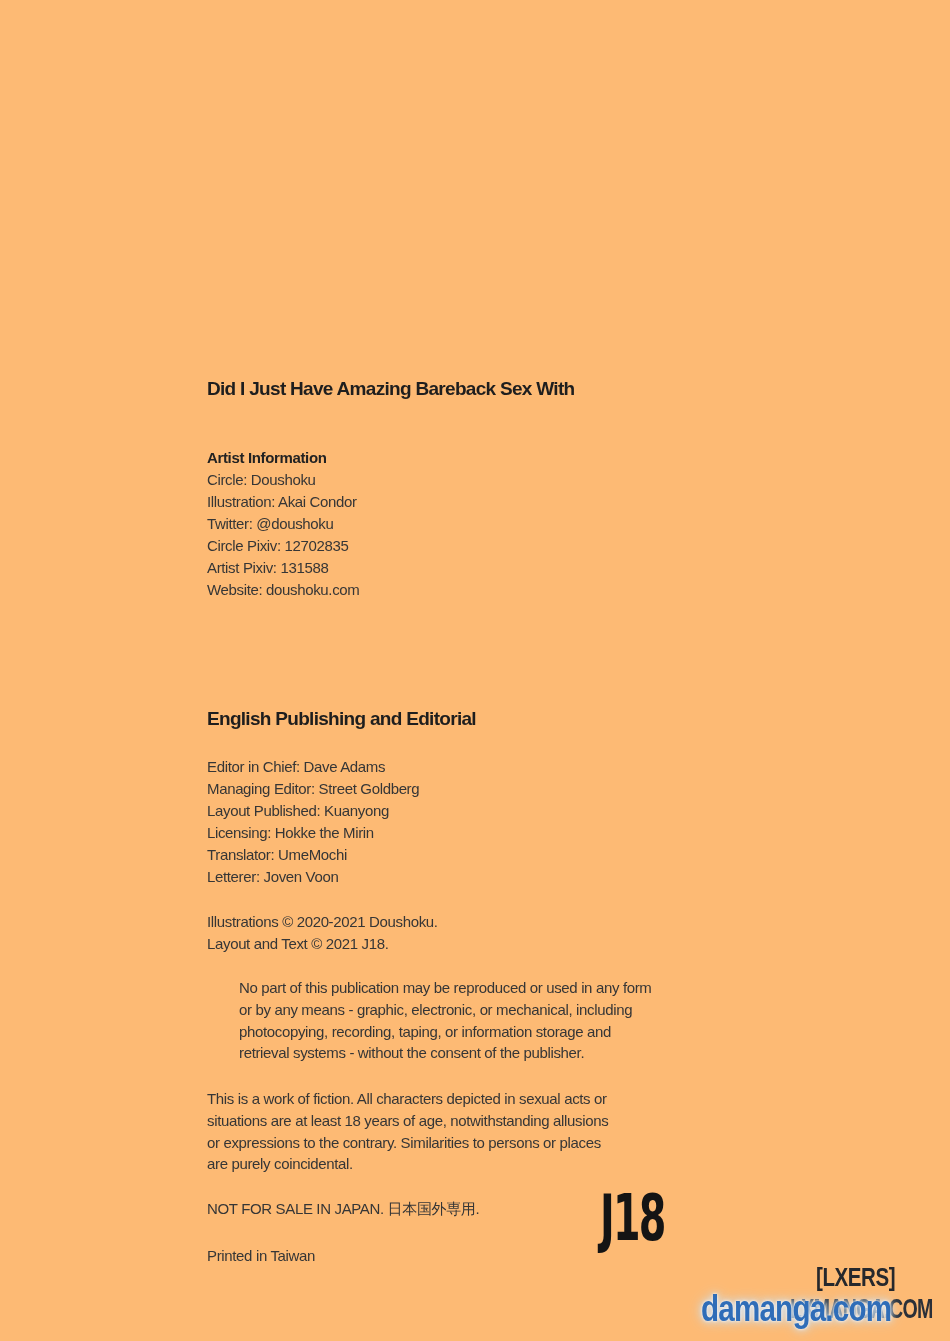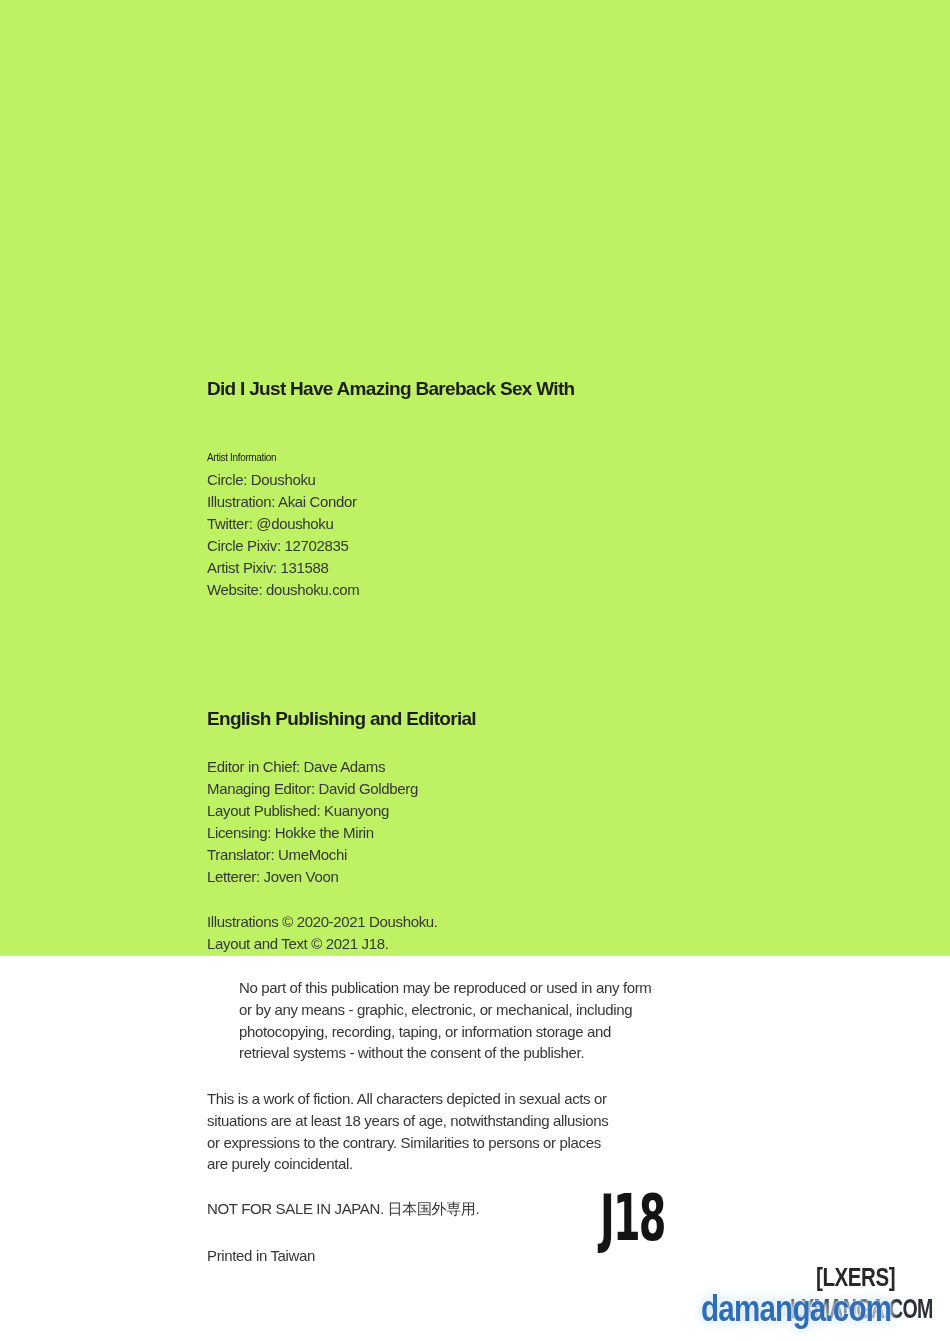--- a/index.html
+++ b/index.html
@@ -4,35 +4,35 @@
 <style>
   html, body { margin: 0; padding: 0; }
   body {
     width: 950px; height: 1341px;
     background: #ffffff;
     font-family: "Liberation Sans", sans-serif;
     overflow: hidden;
   }
   .page {
     position: relative;
-    width: 950px; height: 956px;
-    background: #bef264;
+    width: 950px; height: 1341px;
+    background: #fdba74;
   }
   .abs { position: absolute; left: 207px; }
   .body-text {
     font-size: 15px;
     line-height: 22px;
     color: #363636;
     letter-spacing: -0.35px;
     white-space: nowrap;
   }
   .bold-heading {
-    font-size: 10px;
+    font-size: 15px;
     line-height: 22px;
-    font-weight: normal;
+    font-weight: bold;
     color: #222222;
     letter-spacing: -0.35px;
     white-space: nowrap;
   }
   .big-heading {
     font-size: 19px;
     line-height: 23px;
     font-weight: bold;
     color: #1e1e1e;
     letter-spacing: -0.7px;
@@ -93,21 +93,21 @@
     <div>Twitter: @doushoku</div>
     <div>Circle Pixiv: 12702835</div>
     <div>Artist Pixiv: 131588</div>
     <div>Website: doushoku.com</div>
   </div>
 
 
   <div class="abs big-heading" style="top: 707px;">English Publishing and Editorial</div>
   <div class="abs body-text" style="top: 756px;">
     <div>Editor in Chief: Dave Adams</div>
-    <div>Managing Editor: David Goldberg</div>
+    <div>Managing Editor: Street Goldberg</div>
     <div>Layout Published: Kuanyong</div>
     <div>Licensing: Hokke the Mirin</div>
     <div>Translator: UmeMochi</div>
     <div>Letterer: Joven Voon</div>
   </div>
 
   <div class="abs body-text" style="top: 911px;">
     <div>Illustrations © 2020-2021 Doushoku.</div>
     <div>Layout and Text © 2021 J18.</div>
   </div>

